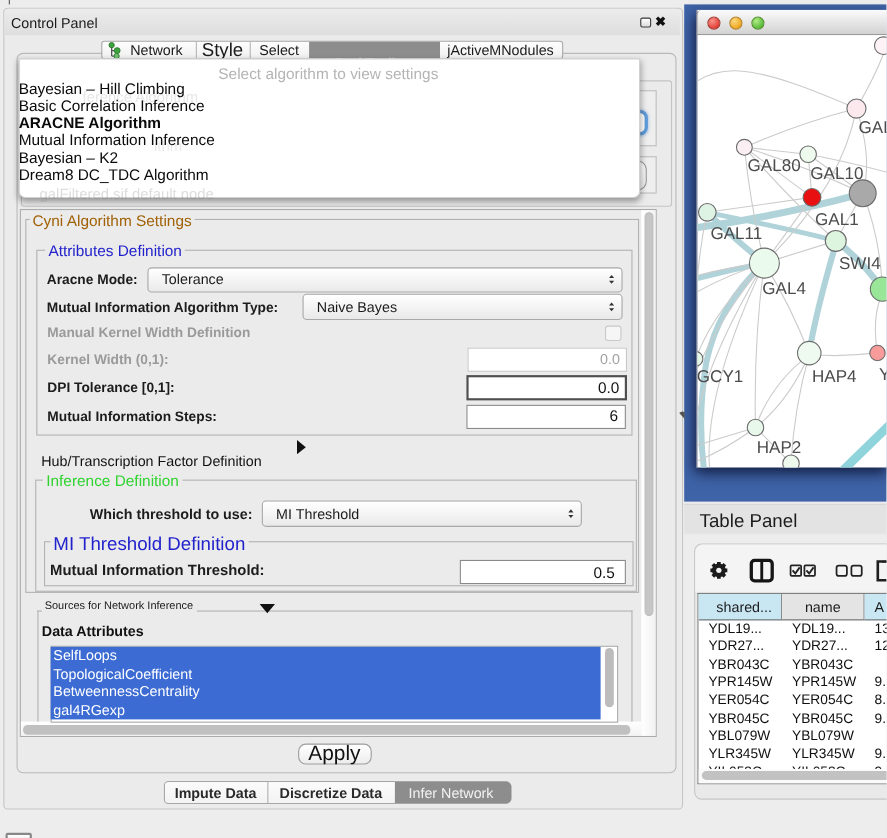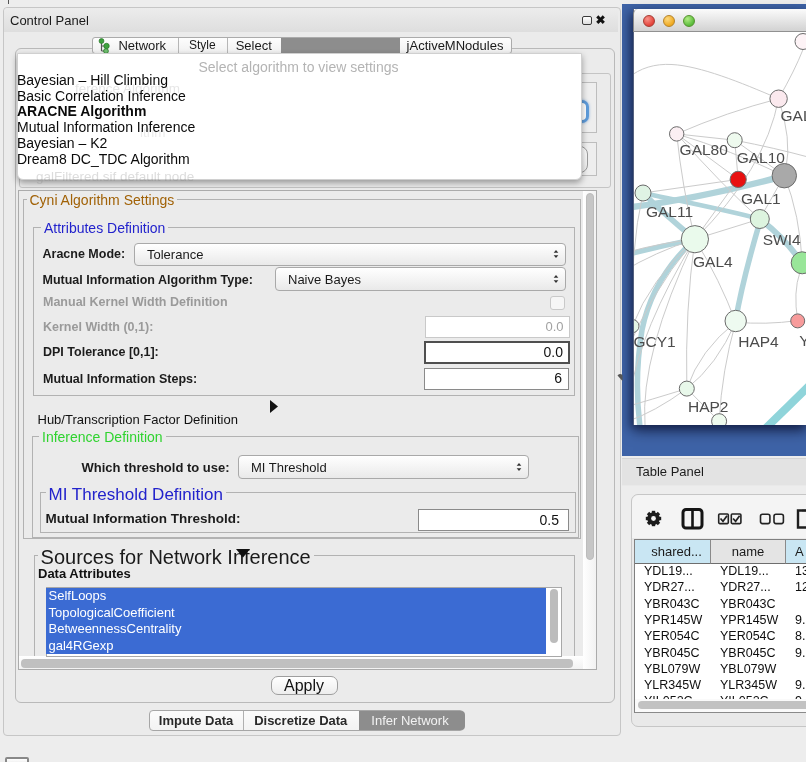--- a/index.html
+++ b/index.html
@@ -95,21 +95,21 @@
 <text x="762.7" y="244.7">SWI4</text>
 <text x="693" y="267.2">GAL4</text>
 <text x="633.5" y="347">GCY1</text>
 <text x="738.2" y="347.3">HAP4</text>
 <text x="799.2" y="345.8">Y</text>
 <text x="688" y="411.6">HAP2</text>
 </g>
 </svg>
 
 <div class="a" style="left:622px;top:458px;width:184px;height:26px;background:#e3e3e3;border-top:1px solid #d5d5d5;border-bottom:1px solid #e9e9e9"></div>
-<div class="a" style="left:636px;top:464px;font-size:13px;color:#1c1c1c">Table Panel</div>
+<div class="a" style="left:636px;top:464px;font-size:17px;color:#1c1c1c">Table Panel</div>
 
 <div class="a" style="left:631px;top:494px;width:185px;height:231px;background:#e9e9e9;border:1px solid #c6c6c6;border-radius:7px"></div>
 <div class="a" style="left:632px;top:495px;width:184px;height:43px;background:#f4f4f4;border-top-left-radius:7px"></div>
 
 <svg class="a" style="left:631px;top:494px" width="175" height="44" viewBox="0 0 175 44">
 <g transform="translate(22.5,24.5)" fill="#1b1b1b">
   <g stroke="#1b1b1b" stroke-width="3.4">
     <line x1="0" y1="-7.7" x2="0" y2="7.7"></line>
     <line x1="-7.7" y1="0" x2="7.7" y2="0"></line>
     <line x1="-5.5" y1="-5.5" x2="5.5" y2="5.5"></line>
@@ -183,21 +183,21 @@
 <div class="a" style="left:5px;top:757px;width:20px;height:12px;border:2px solid #888;border-radius:2px;background:linear-gradient(#fff,#ccc)"></div>
 <div class="a" style="left:7.5px;top:0px;width:1.5px;height:4px;background:#555"></div>
 
 <div class="a" style="left:15px;top:48px;width:598px;height:653px;background:#ebebeb;border:1px solid #b9b9b9;border-radius:6px"></div>
 
 <div class="a" style="left:92px;top:37px;width:418px;height:15px;background:linear-gradient(#fdfdfd,#f0f0f0);border:1px solid #ababab;border-radius:3px">
   <div style="position:absolute;left:84.5px;top:0;width:1px;height:100%;background:#b6b6b6"></div>
   <div style="position:absolute;left:134px;top:0;width:1px;height:100%;background:#b6b6b6"></div>
   <div style="position:absolute;left:187.5px;top:0;width:119px;height:100%;background:#8d8d8d"></div>
   <div style="position:absolute;left:0;top:0;width:84.5px;height:100%;text-align:center;font-size:13px;color:#1a1a1a;line-height:15px;padding-left:14px;box-sizing:border-box">Network</div>
-  <div style="position:absolute;left:84.5px;top:0;width:49.5px;height:100%;text-align:center;font-size:12px;color:#1a1a1a;line-height:15px">Style</div>
+  <div style="position:absolute;left:84.5px;top:0;width:49.5px;height:100%;text-align:center;font-size:17px;color:#1a1a1a;line-height:15px">Style</div>
   <div style="position:absolute;left:134px;top:0;width:53.5px;height:100%;text-align:center;font-size:13px;color:#1a1a1a;line-height:15px">Select</div>
   <div style="position:absolute;left:187.5px;top:12px;width:119px;height:100%;text-align:center;font-size:13px;color:#f2f2f2;line-height:15px">Cyni Toolbox</div>
   <div style="position:absolute;left:306.5px;top:0;width:111px;height:100%;text-align:center;font-size:13px;color:#1a1a1a;line-height:15px">jActiveMNodules</div>
 </div>
 <svg class="a" style="left:97px;top:38px" width="14" height="15" viewBox="0 0 14 15">
 <g stroke="#555" stroke-width="1.2" fill="none">
       <path d="M4.5,3.5 V13 M4.5,8 H9 M4.5,13 H8.5"></path>
     </g>
 <circle cx="4.5" cy="3" r="2.4" fill="#3fa33f" stroke="#2a7a2a" stroke-width=".8"></circle>
 <circle cx="9.5" cy="8" r="2.7" fill="#3fa33f" stroke="#2a7a2a" stroke-width=".8"></circle>
@@ -268,32 +268,32 @@
     </svg>
   </div>
 
 <div class="grp" style="left:39.5px;top:492px;width:534px;height:39px">
     <div class="gt" style="left:5px;top:-8px;font-size:17px;color:#2222cc">MI Threshold Definition</div>
   </div>
 <div class="a lbl" style="left:45.5px;top:510.5px;font-size:13.5px">Mutual Information Threshold:</div>
 <div class="fld" style="left:418px;top:508.5px;width:140px;height:20.5px;border:1px solid #8a8a8a;line-height:20.5px;padding-right:9px;font-size:14px">0.5</div>
 
 <div class="a" style="left:33.5px;top:555px;width:539.5px;height:100px;border:1px solid #b2b2b2;border-bottom:none"></div>
-<div class="a" style="left:37.6px;top:545.5px;background:#ebebeb;padding:0 3px;font-size:20px;color:#1a1a1a">Sources for Network Inference</div>
+<div class="a" style="left:37.6px;top:545.5px;background:#ebebeb;padding:0 3px;font-size:10px;color:#1a1a1a">Sources for Network Inference</div>
 <svg class="a" style="left:236px;top:548px" width="14" height="10" viewBox="0 0 14 10">
     <path d="M0,1 L14,1 L7,9.5 Z" fill="#111"></path>
   </svg>
 <div class="a lbl" style="left:38px;top:565.5px;font-size:13px;color:#111">Data Attributes</div>
 
 <div class="a" style="left:45.5px;top:586.5px;width:514px;height:68.5px;background:#fff;border:1px solid #a8a8a8"></div>
 <div class="a" style="left:46px;top:588px;width:499.5px;height:66px;background:#3b6bd3"></div>
 <div class="a" style="left:48.5px;top:588.2px;font-size:13px;color:#fff;line-height:16.5px">SelfLoops<br>TopologicalCoefficient<br>BetweennessCentrality<br>gal4RGexp</div>
 <div class="a" style="left:549.5px;top:589px;width:8.5px;height:54px;background:#bcbcbc;border-radius:4.5px"></div>
 
-<div class="a" style="left:270.5px;top:675.5px;width:65px;height:17.5px;border:1px solid #9e9e9e;border-radius:7px;background:linear-gradient(#ffffff,#ededed);text-align:center;font-size:16px;color:#111;line-height:18px">Apply</div>
+<div class="a" style="left:270.5px;top:675.5px;width:65px;height:17.5px;border:1px solid #9e9e9e;border-radius:7px;background:linear-gradient(#ffffff,#ededed);text-align:center;font-size:19px;color:#111;line-height:18px">Apply</div>
 
 <div class="a" style="left:148.5px;top:710px;width:313.5px;height:18.5px;background:linear-gradient(#fbfbfb,#f3f3f3);border:1px solid #a6a6a6;border-radius:4px">
   <div style="position:absolute;left:93px;top:0;width:1px;height:100%;background:#b0b0b0"></div>
   <div style="position:absolute;left:209.5px;top:0;width:105.5px;height:100%;background:#8d8d8d;border-radius:0 4px 4px 0"></div>
   <div style="position:absolute;left:0;top:0;width:93px;height:100%;text-align:center;font-size:13px;font-weight:bold;color:#2a2a2a;line-height:19px">Impute Data</div>
   <div style="position:absolute;left:93px;top:0;width:116.5px;height:100%;text-align:center;font-size:13px;font-weight:bold;color:#2a2a2a;line-height:19px">Discretize Data</div>
   <div style="position:absolute;left:209.5px;top:0;width:102px;height:100%;text-align:center;font-size:13px;color:#f2f2f2;line-height:19px">Infer Network</div>
 </div>
 
 <div class="a" style="left:17px;top:53px;width:563px;height:125px;background:#fff;border:1px solid #d0d0d0;border-radius:0 0 6px 6px;box-shadow:0 3px 6px rgba(0,0,0,.35)"></div>

